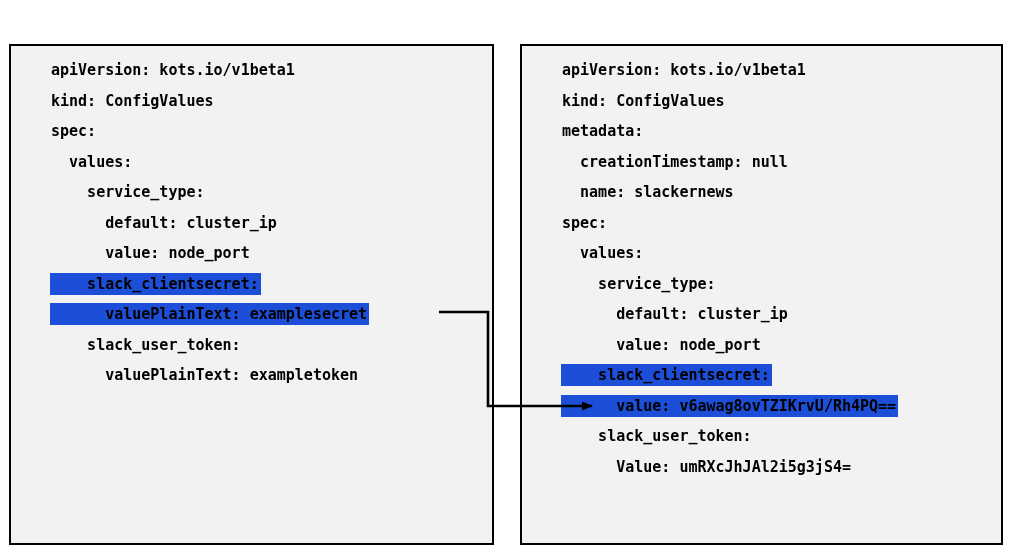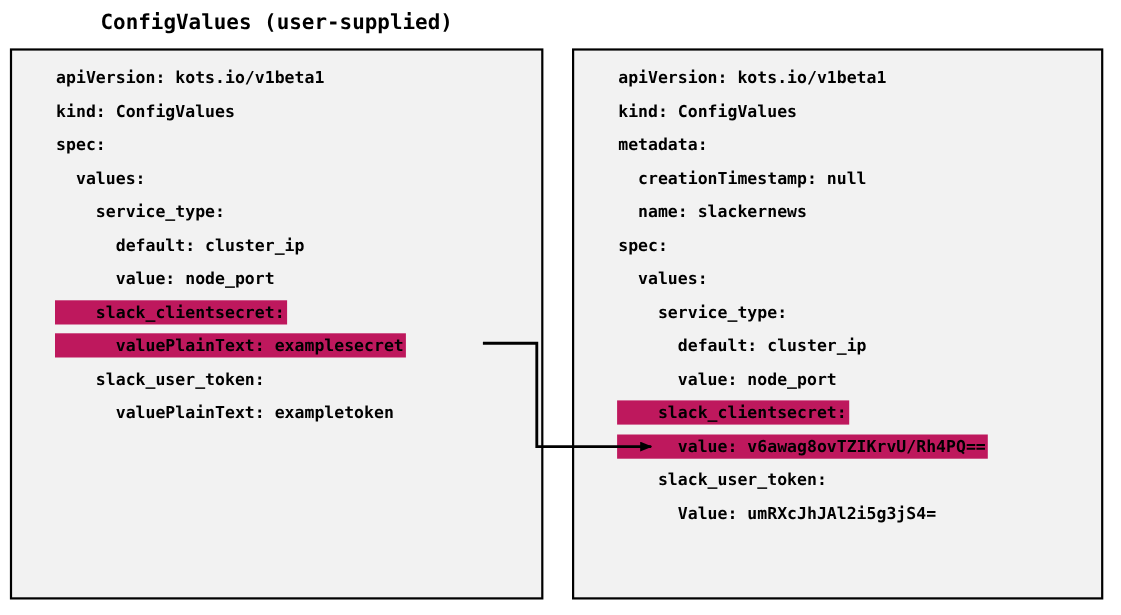--- a/index.html
+++ b/index.html
@@ -69,39 +69,38 @@
     line-height: 30.5px;
     white-space: pre;
     display: block;
   }
   .yaml-line > .txt {
     display: inline;
     white-space: pre;
     padding: 2px 2px 2px 1px;
   }
   .yaml-line.hl > .txt {
-    background: #be185d;
+    background: #1d4ed8;
   }
 
   
   .connector {
     position: absolute;
     left: 0;
     top: 0;
     width: 1019px;
     height: 559px;
     pointer-events: none;
   }
 </style>
 </head>
 <body>
 
 <div class="stage">
 
-  <div class="panel-title left">ConfigValues (user-supplied)</div>
 
   <div class="panel-box left">
     <div class="yaml" id="left-yaml"><div class="yaml-line"><span class="txt">apiVersion: kots.io/v1beta1</span></div><div class="yaml-line"><span class="txt">kind: ConfigValues</span></div><div class="yaml-line"><span class="txt">spec:</span></div><div class="yaml-line"><span class="txt">  values:</span></div><div class="yaml-line"><span class="txt">    service_type:</span></div><div class="yaml-line"><span class="txt">      default: cluster_ip</span></div><div class="yaml-line"><span class="txt">      value: node_port</span></div><div class="yaml-line hl"><span class="txt">    slack_clientsecret:</span></div><div class="yaml-line hl"><span class="txt">      valuePlainText: examplesecret</span></div><div class="yaml-line"><span class="txt">    slack_user_token:</span></div><div class="yaml-line"><span class="txt">      valuePlainText: exampletoken</span></div></div>
   </div>
 
 
   <div class="panel-box right">
     <div class="yaml" id="right-yaml"><div class="yaml-line"><span class="txt">apiVersion: kots.io/v1beta1</span></div><div class="yaml-line"><span class="txt">kind: ConfigValues</span></div><div class="yaml-line"><span class="txt">metadata:</span></div><div class="yaml-line"><span class="txt">  creationTimestamp: null</span></div><div class="yaml-line"><span class="txt">  name: slackernews</span></div><div class="yaml-line"><span class="txt">spec:</span></div><div class="yaml-line"><span class="txt">  values:</span></div><div class="yaml-line"><span class="txt">    service_type:</span></div><div class="yaml-line"><span class="txt">      default: cluster_ip</span></div><div class="yaml-line"><span class="txt">      value: node_port</span></div><div class="yaml-line hl"><span class="txt">    slack_clientsecret:</span></div><div class="yaml-line hl"><span class="txt">      value: v6awag8ovTZIKrvU/Rh4PQ==</span></div><div class="yaml-line"><span class="txt">    slack_user_token:</span></div><div class="yaml-line"><span class="txt">      Value: umRXcJhJAl2i5g3jS4=</span></div></div>
   </div>
 

